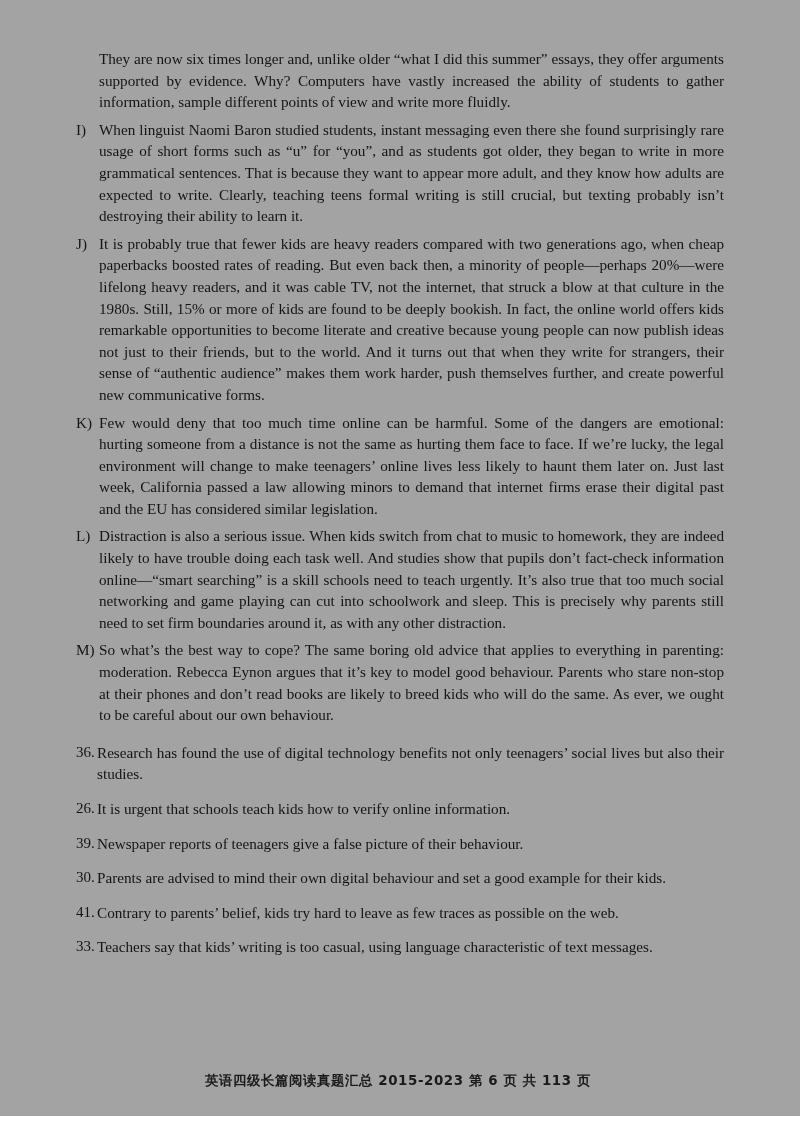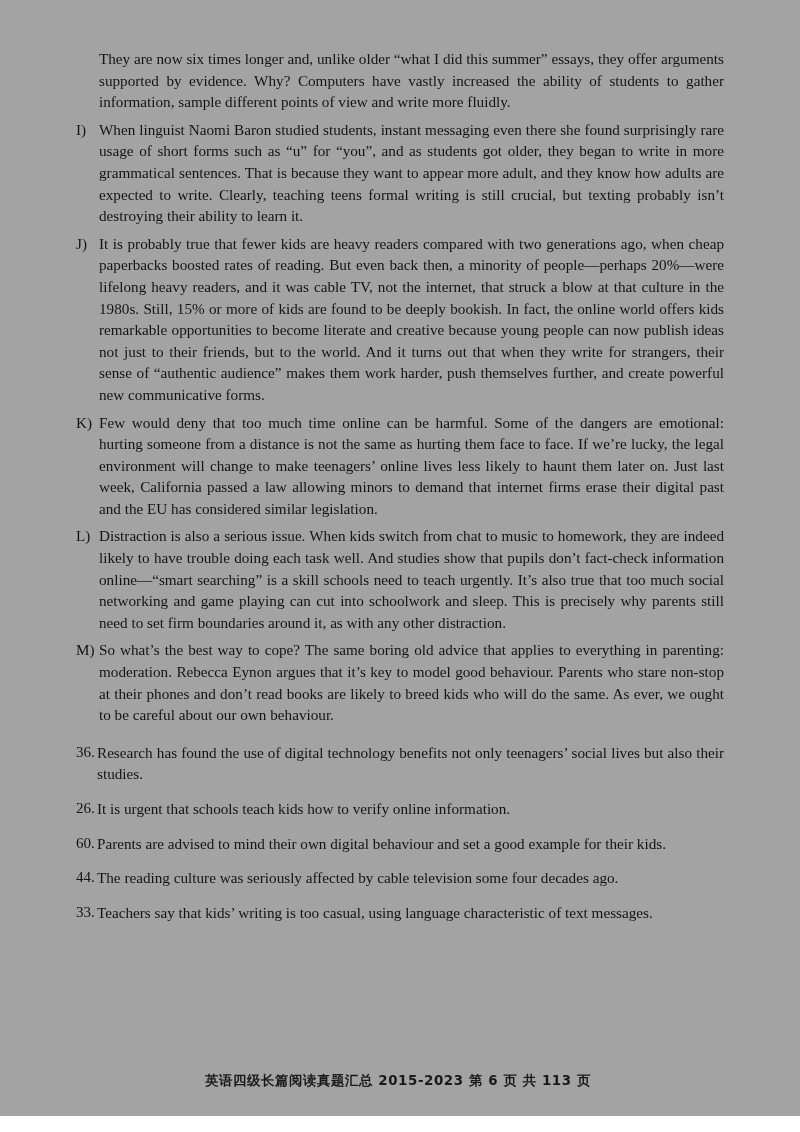--- a/index.html
+++ b/index.html
@@ -137,33 +137,37 @@
         <span class="qnum">36.</span>
         <span class="qtext">Research has found the use of digital technology benefits not only teenagers’ social lives but also their studies.</span>
       </div>
 
       <div class="qitem">
         <span class="qnum">26.</span>
         <span class="qtext">It is urgent that schools teach kids how to verify online information.</span>
       </div>
 
 
+      <div class="qitem">
+        <span class="qnum">39.</span>
+        <span class="qtext">Newspaper reports of teenagers give a false picture of their behaviour.</span>
+      </div>
 
       <div class="qitem">
-        <span class="qnum">60.</span>
+        <span class="qnum">30.</span>
         <span class="qtext">Parents are advised to mind their own digital behaviour and set a good example for their kids.</span>
+      </div>
+
+      <div class="qitem">
+        <span class="qnum">41.</span>
+        <span class="qtext">Contrary to parents’ belief, kids try hard to leave as few traces as possible on the web.</span>
       </div>
 
 
 
-
-      <div class="qitem">
-        <span class="qnum">44.</span>
-        <span class="qtext">The reading culture was seriously affected by cable television some four decades ago.</span>
-      </div>
 
       <div class="qitem">
         <span class="qnum">33.</span>
         <span class="qtext">Teachers say that kids’ writing is too casual, using language characteristic of text messages.</span>
       </div>
 
     </div>
   </div>
 
   <div class="footer">英语四级长篇阅读真题汇总 2015-2023 第 6 页 共 113 页</div>

